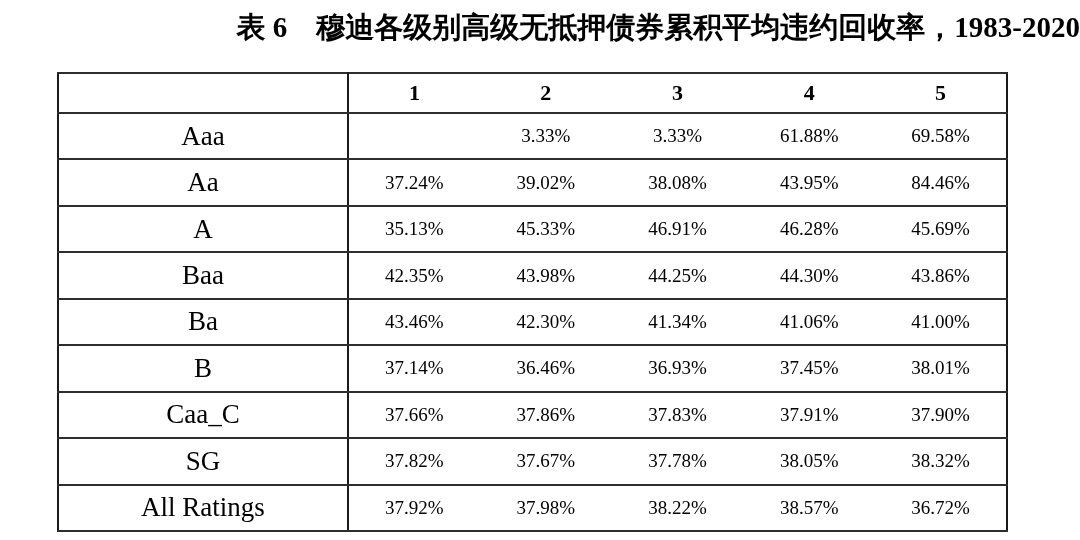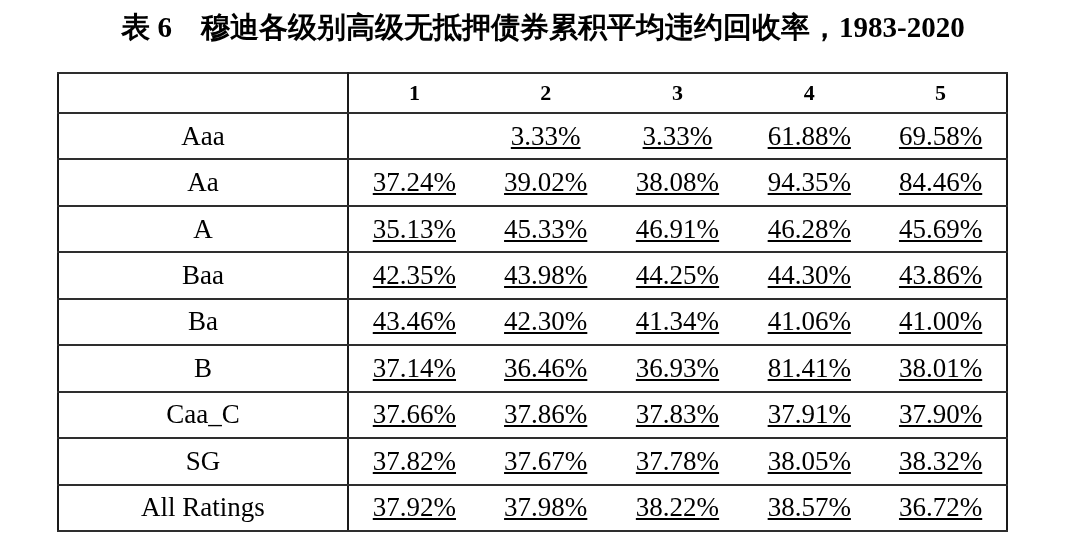--- a/index.html
+++ b/index.html
@@ -10,21 +10,21 @@
     width: 1080px;
     height: 540px;
     background: #ffffff;
     color: #000000;
     font-family: "Liberation Serif", "DejaVu Serif", serif;
     overflow: hidden;
     position: relative;
   }
   .title {
     margin: 8px 0 0 0;
-    text-align: center;
+    text-align: right;
     font-size: 29px;
     font-weight: bold;
     white-space: nowrap;
     padding-left: 6px;
   }
   table.tbl {
     position: absolute;
     left: 57px;
     top: 72px;
     width: 951px;
@@ -49,22 +49,21 @@
   
   table.tbl .label-cell {
     border-right: 2px solid #1a1a1a;
     font-size: 27px;
   }
   table.tbl thead th {
     font-weight: bold;
     font-size: 22px;
   }
   table.tbl td {
-    font-size: 27px;
-    text-decoration: underline;
+    font-size: 19px;
   }
 </style>
 </head>
 <body>
 
 <div>
   <h1 class="title">表 6　穆迪各级别高级无抵押债券累积平均违约回收率，1983-2020</h1>
 
   <table class="tbl">
     <colgroup>
@@ -92,21 +91,21 @@
           <td>3.33%</td>
           <td>3.33%</td>
           <td>61.88%</td>
           <td>69.58%</td>
         </tr>
         <tr>
           <th class="label-cell">Aa</th>
           <td>37.24%</td>
           <td>39.02%</td>
           <td>38.08%</td>
-          <td>94.35%</td>
+          <td>43.95%</td>
           <td>84.46%</td>
         </tr>
         <tr>
           <th class="label-cell">A</th>
           <td>35.13%</td>
           <td>45.33%</td>
           <td>46.91%</td>
           <td>46.28%</td>
           <td>45.69%</td>
         </tr>
@@ -124,21 +123,21 @@
           <td>42.30%</td>
           <td>41.34%</td>
           <td>41.06%</td>
           <td>41.00%</td>
         </tr>
         <tr>
           <th class="label-cell">B</th>
           <td>37.14%</td>
           <td>36.46%</td>
           <td>36.93%</td>
-          <td>81.41%</td>
+          <td>37.45%</td>
           <td>38.01%</td>
         </tr>
         <tr>
           <th class="label-cell">Caa_C</th>
           <td>37.66%</td>
           <td>37.86%</td>
           <td>37.83%</td>
           <td>37.91%</td>
           <td>37.90%</td>
         </tr>

